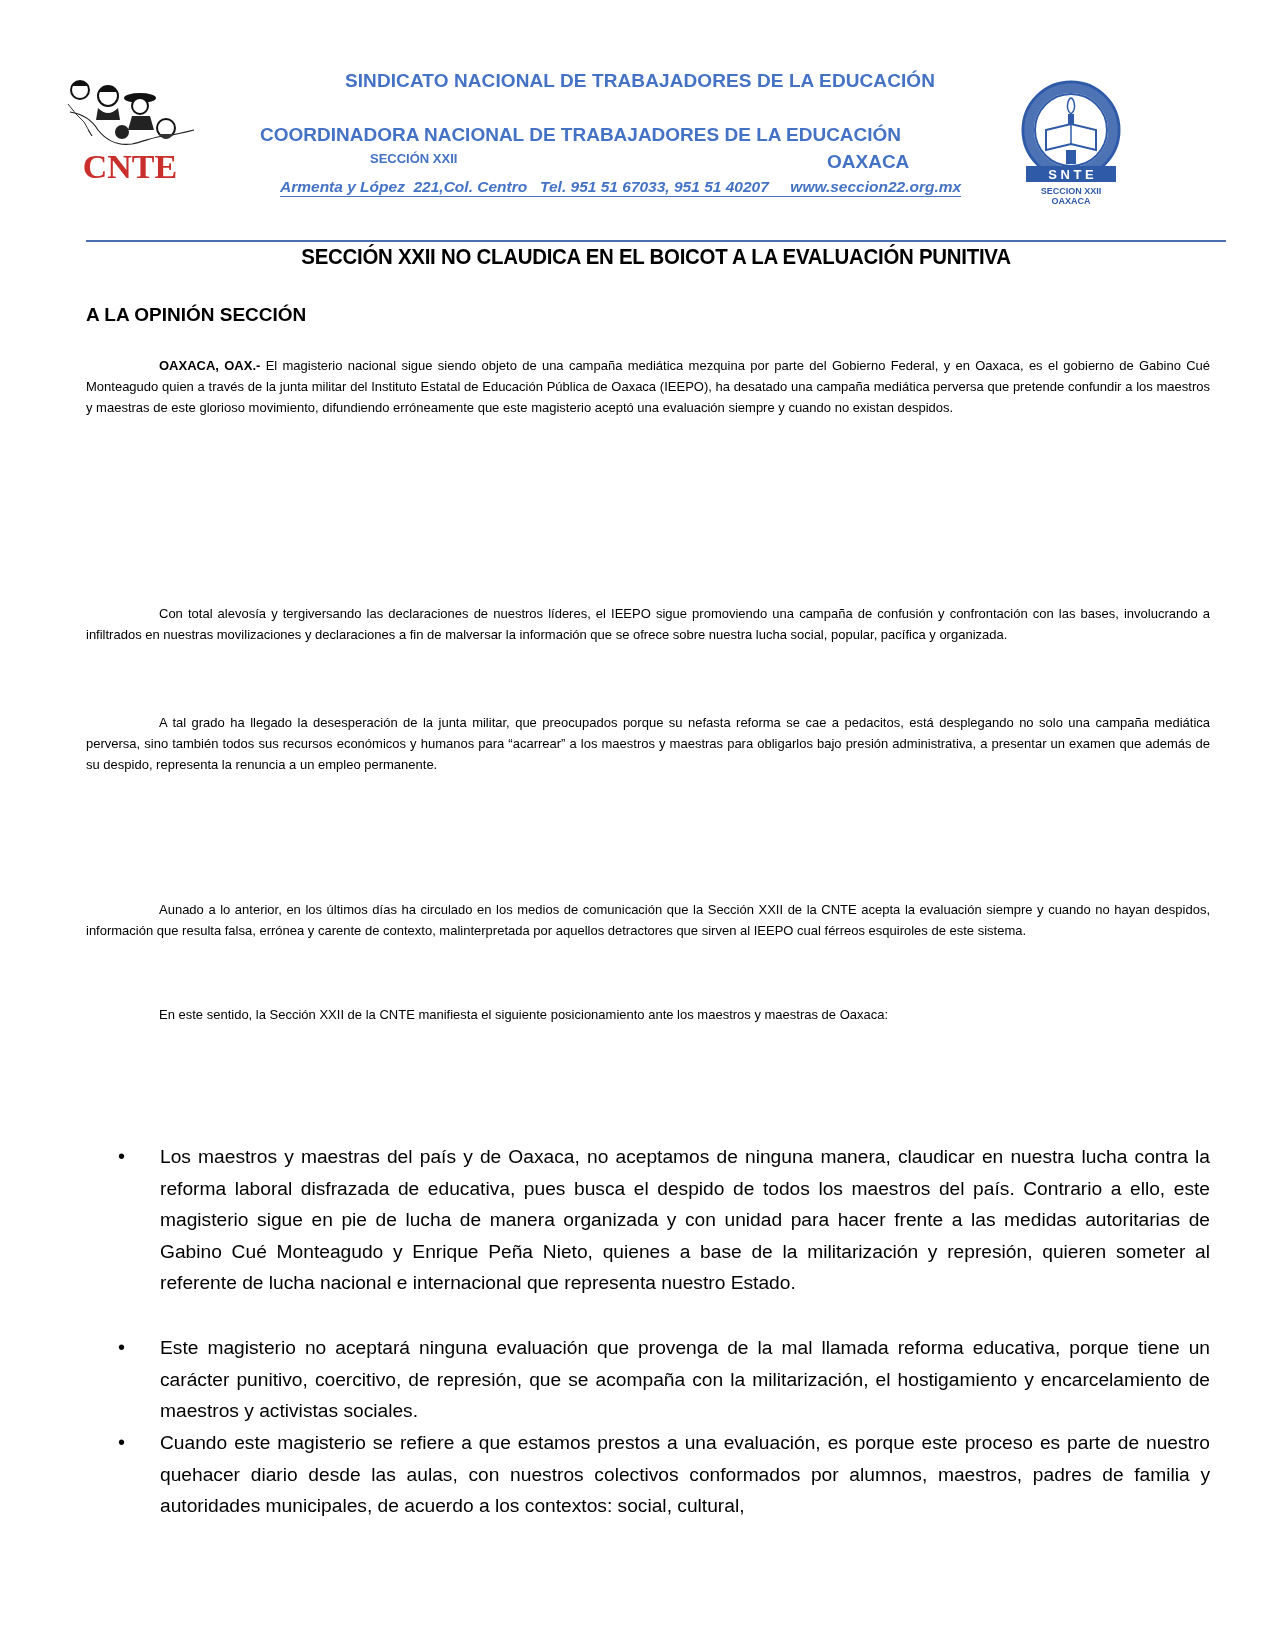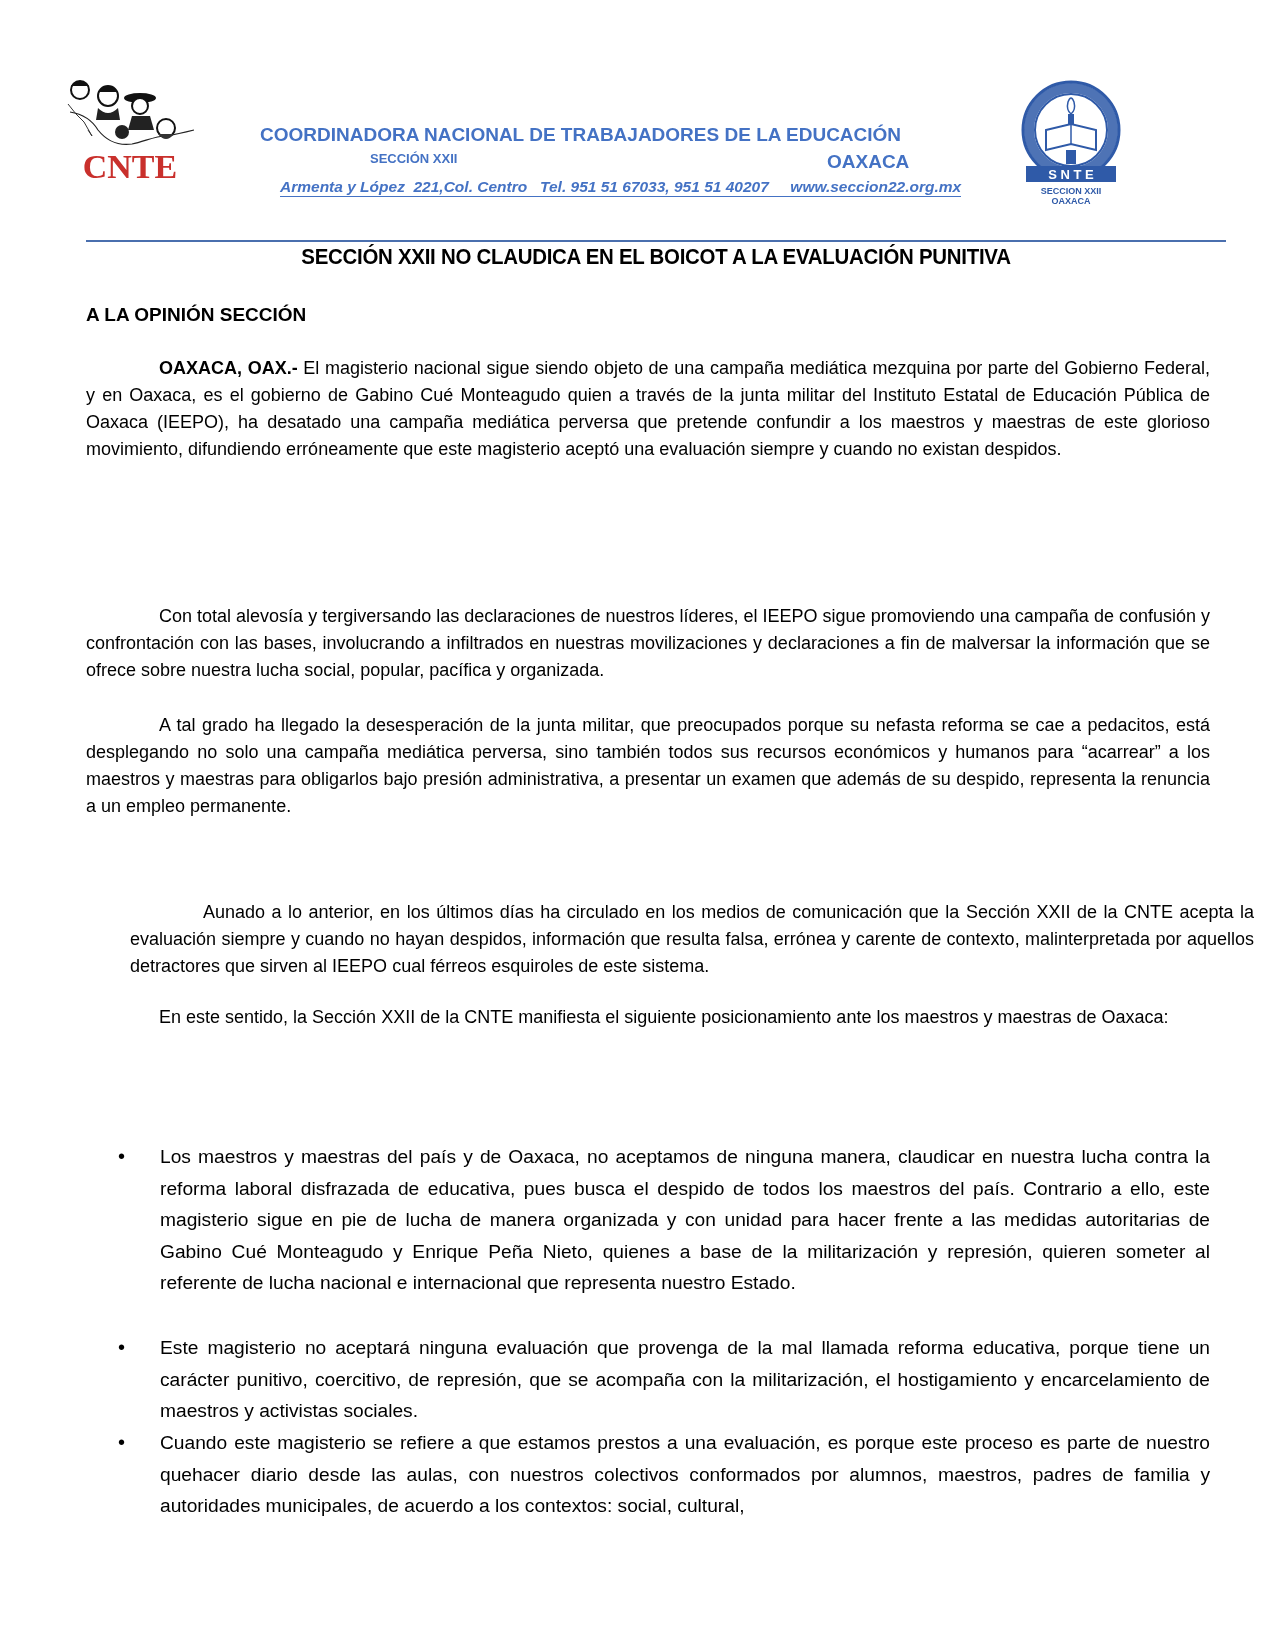--- a/index.html
+++ b/index.html
@@ -13,26 +13,26 @@
   .hdr1 { left: 260px; top: 70px; width: 760px; text-align: center; font-size: 19px; letter-spacing: 0.1px; }
   .hdr2 { left: 260px; top: 124px; width: 760px; font-size: 19px; }
   .hdr3a { left: 370px; top: 151px; font-size: 13px; }
   .hdr3b { left: 827px; top: 151px; font-size: 19px; }
   .hdr4 { left: 280px; top: 178px; font-size: 15.5px; font-style: italic; border-bottom: 1.5px solid #4472c4; padding-bottom: 0px; white-space: pre; }
   .rule { position: absolute; left: 86px; top: 240px; width: 1140px; height: 2px; background: #4a6fae; }
 
   .title { position: absolute; left: 86px; width: 1140px; top: 244px; text-align: center; font-size: 22px; font-weight: bold; letter-spacing: -0.3px; transform: scaleX(0.93); transform-origin: center; }
   .opinion { position: absolute; left: 86px; top: 304px; font-size: 19px; font-weight: bold; }
 
-  .body { position: absolute; left: 86px; width: 1124px; font-size: 18px; line-height: 27px; text-align: justify; }
+  .body { position: absolute; left: 86px; width: 1124px; font-size: 13px; line-height: 21px; text-align: justify; }
   .body p { margin: 0; text-indent: 73px; }
   .p1 { top: 355px; }
   .p2 { top: 555px; margin-top: 48px; }
   .p3 { top: 712px; }
-  .p4 { top: 899px; margin-left: 44px; }
+  .p4 { top: 899px; }
   .p5 { top: 1004px; }
   .bul { position: absolute; left: 160px; width: 1050px; font-size: 19.2px; line-height: 31.5px; text-align: justify; }
   .bul .dot { position: absolute; left: -42px; top: 0; font-size: 20px; }
   .b1 { top: 1141px; }
   .b2 { top: 1332px; }
   .b3 { top: 1427px; }
   b { font-weight: bold; }
 </style>
 </head>
 <body>
@@ -53,20 +53,21 @@
       <ellipse cx="78" cy="24" rx="16" ry="5" fill="#111"></ellipse>
       <circle cx="78" cy="32" r="8" fill="#fff" stroke="#111" stroke-width="2"></circle>
       <path d="M70 42 L88 42 L92 56 L66 56 Z" fill="#222"></path>
       <circle cx="60" cy="58" r="7" fill="#222"></circle>
       <circle cx="104" cy="54" r="9" fill="#fff" stroke="#111" stroke-width="2"></circle>
       <path d="M96 60 Q104 70 112 60" fill="#333"></path>
       <text x="68" y="104" text-anchor="middle" font-family="Liberation Serif, serif" font-weight="bold" font-size="34" fill="#c9302c">CNTE</text>
     </svg>
   </div>
 
+  <div class="hdr hdr1">SINDICATO NACIONAL DE TRABAJADORES DE LA EDUCACIÓN</div>
   <div class="hdr hdr2">COORDINADORA NACIONAL DE TRABAJADORES DE LA EDUCACIÓN</div>
   <div class="hdr hdr3a">SECCIÓN  XXII</div>
   <div class="hdr hdr3b">OAXACA</div>
   <div class="hdr hdr4">Armenta y López  221,Col. Centro   Tel. 951 51 67033, 951 51 40207     www.seccion22.org.mx</div>
 
   <div class="logo-right">
     <svg width="110" height="130" viewBox="0 0 110 130">
       <circle cx="55" cy="50" r="48" fill="#fff" stroke="#2f5aa8" stroke-width="3"></circle>
       <circle cx="55" cy="50" r="36" fill="#fff" stroke="#2f5aa8" stroke-width="2"></circle>
       <path d="M55 50 m-42 0 a42 42 0 1 1 84 0" fill="none" stroke="#2f5aa8" stroke-width="10" opacity="0.85"></path>

